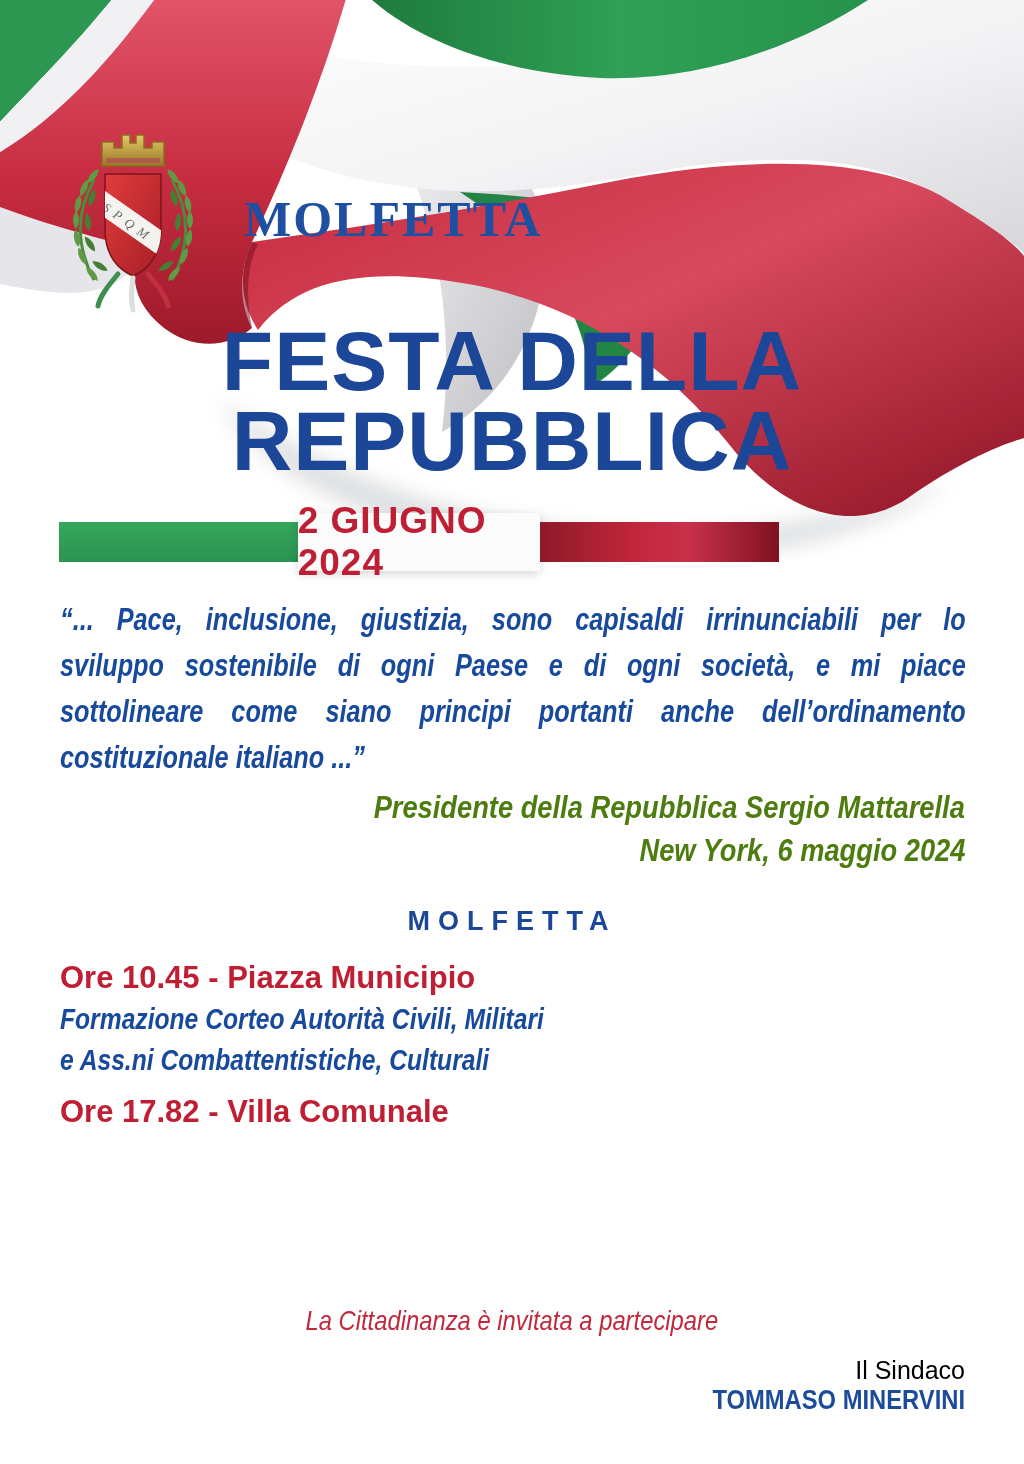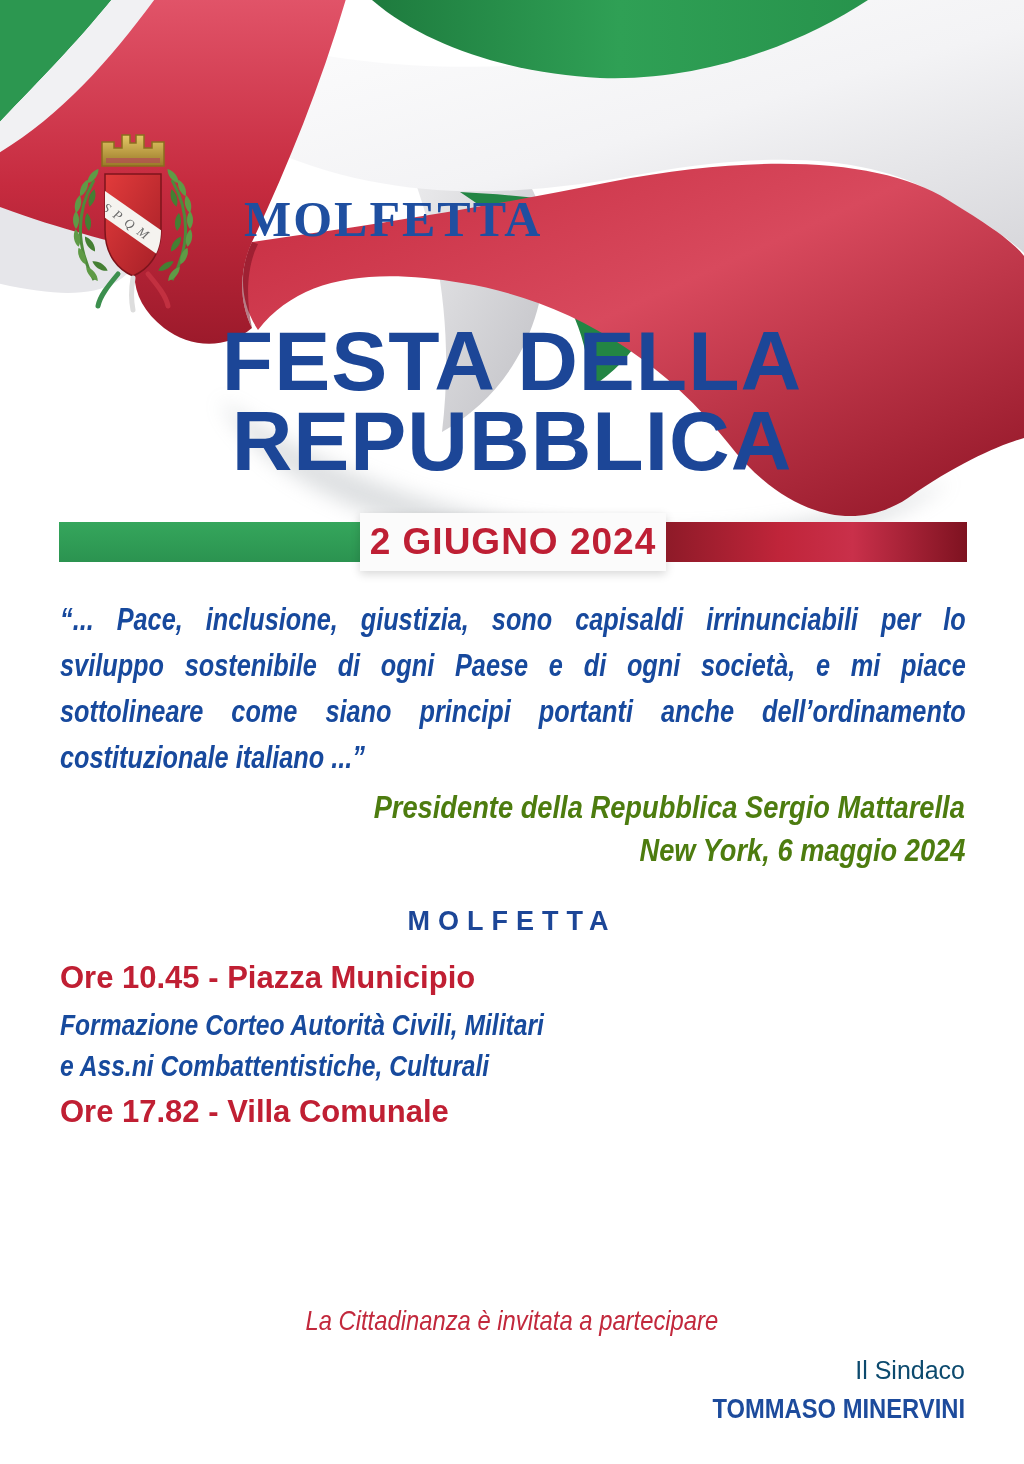--- a/index.html
+++ b/index.html
@@ -12,21 +12,21 @@
 
   .crest { position:absolute; left:48px; top:122px; }
 
   .muni { position:absolute; left:244px; top:166px; font-family:"Liberation Serif", serif; }
   .muni-l1 { font-size:42px; letter-spacing:4px; color:#2a55a8; }
   .muni-l2 { font-size:50px; font-weight:bold; letter-spacing:2px; color:#1f4fa0; margin-top:24px; }
 
   .title { position:absolute; left:0; right:0; top:321px; text-align:center;
            color:#1c4697; font-weight:bold; font-size:84px; line-height:80px; letter-spacing:1px; }
 
-  .banner { position:absolute; left:59px; top:513px; width:908px; height:58px;
+  .banner { position:absolute; left:59px; top:513px; width:720px; height:58px;
             display:flex; align-items:center; }
   .bar { height:40px; width:301px; }
   .bar-green { background:linear-gradient(180deg,#35a65c,#2b9350); }
   .bar-red { background:linear-gradient(90deg,#8e1a28,#c0253a 38%,#c9304a 62%,#7e1220); }
   .date-panel { width:306px; height:58px; background:#fbfbfb;
                 box-shadow:0 3px 9px rgba(0,0,0,.16);
                 display:flex; align-items:center; justify-content:center;
                 font-size:37px; font-weight:bold; color:#be1f34; letter-spacing:1px; }
 
   .quote { position:absolute; left:60px; top:597px; width:1110px;
@@ -40,31 +40,31 @@
                  font-size:31px; font-weight:bold; font-style:italic;
                  color:#4d7c0f; line-height:43px; }
 
   .prog-head { position:absolute; left:0; right:0; top:906px; text-align:center;
                font-size:27px; font-weight:bold; letter-spacing:8px; color:#1c4697; }
 
   .prog-item { position:absolute; left:60px; }
   .prog-item-1 { top:960px; }
   .prog-item-2 { top:1094px; }
   .prog-time { font-size:31px; font-weight:bold; color:#c01f33; }
-  .prog-lines { margin-top:9px; font-size:29px; font-weight:bold; font-style:italic;
+  .prog-lines { margin-top:3px; font-size:29px; font-weight:bold; font-style:italic;
                 color:#174a9d; line-height:41px; }
   .cxl { transform:scaleX(.85); transform-origin:0 50%; white-space:nowrap; }
 
   .invite { position:absolute; left:0; right:0; top:1305px; text-align:center;
             font-size:28px; font-style:italic; color:#c2283c; }
   .cxc { display:inline-block; transform:scaleX(.85); transform-origin:50% 50%; }
 
   .signature { position:absolute; right:59px; top:1356px; text-align:right; }
-  .sig-role { font-size:25px; color:#0c4a6e; }
-  .sig-name { font-size:27px; font-weight:bold; color:#1d4b9c; margin-top:9px; }
+  .sig-role { font-size:25px; color:#000000; }
+  .sig-name { font-size:27px; font-weight:bold; color:#1d4b9c; }
   .cxr { display:inline-block; transform:scaleX(.88); transform-origin:100% 50%; white-space:nowrap; }
 </style>
 </head>
 <body>
 
 <div class="poster">
 
   <svg class="flag" width="1024" height="560" viewBox="0 0 1024 560" aria-hidden="true">
     <defs>
       <linearGradient id="gW" x1="0" y1="0" x2="1" y2="1">

